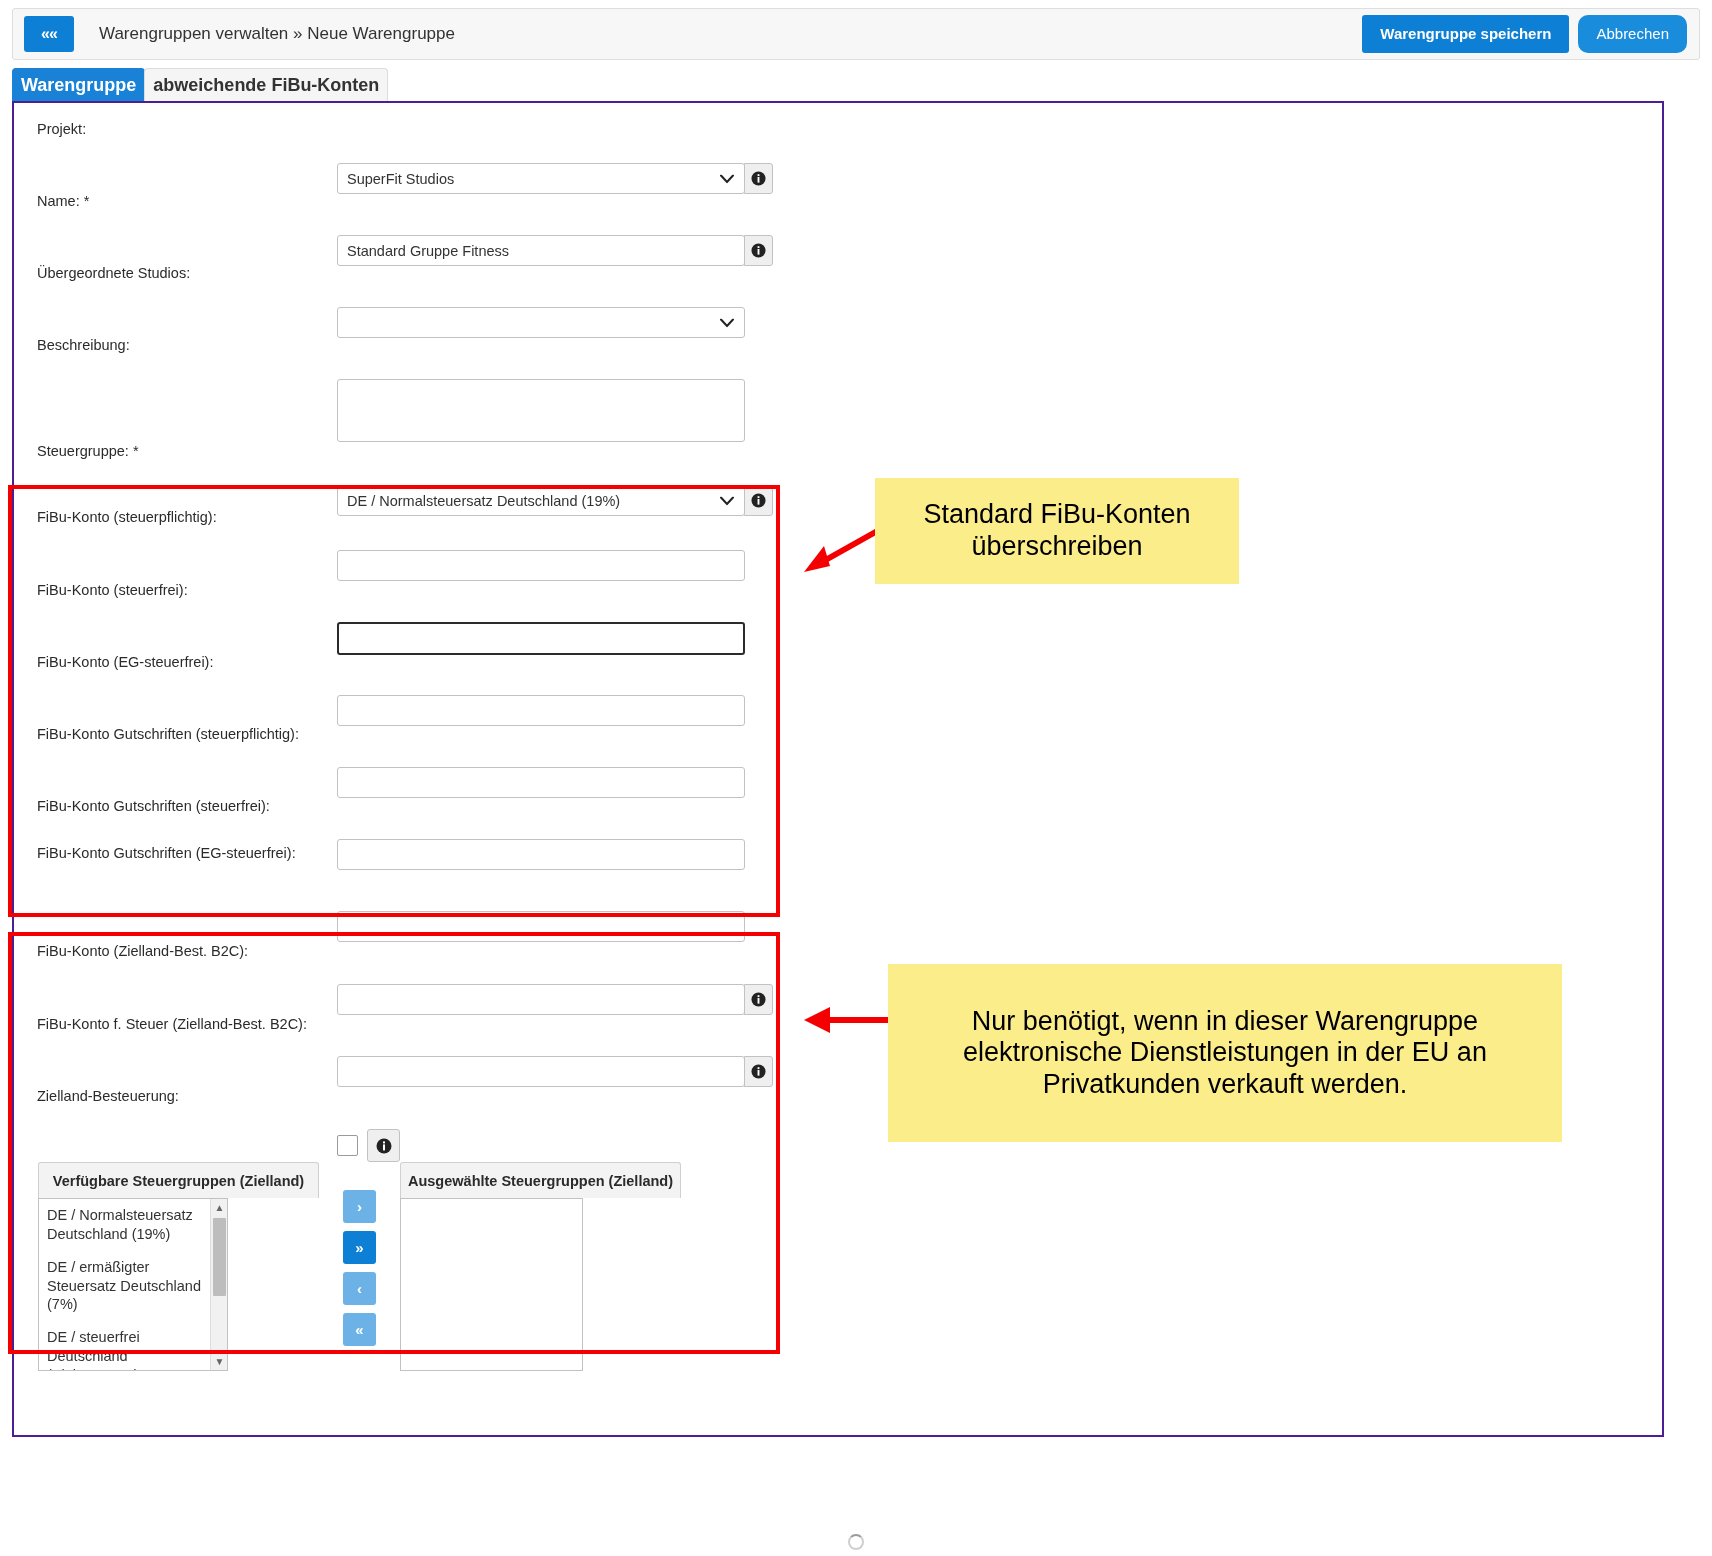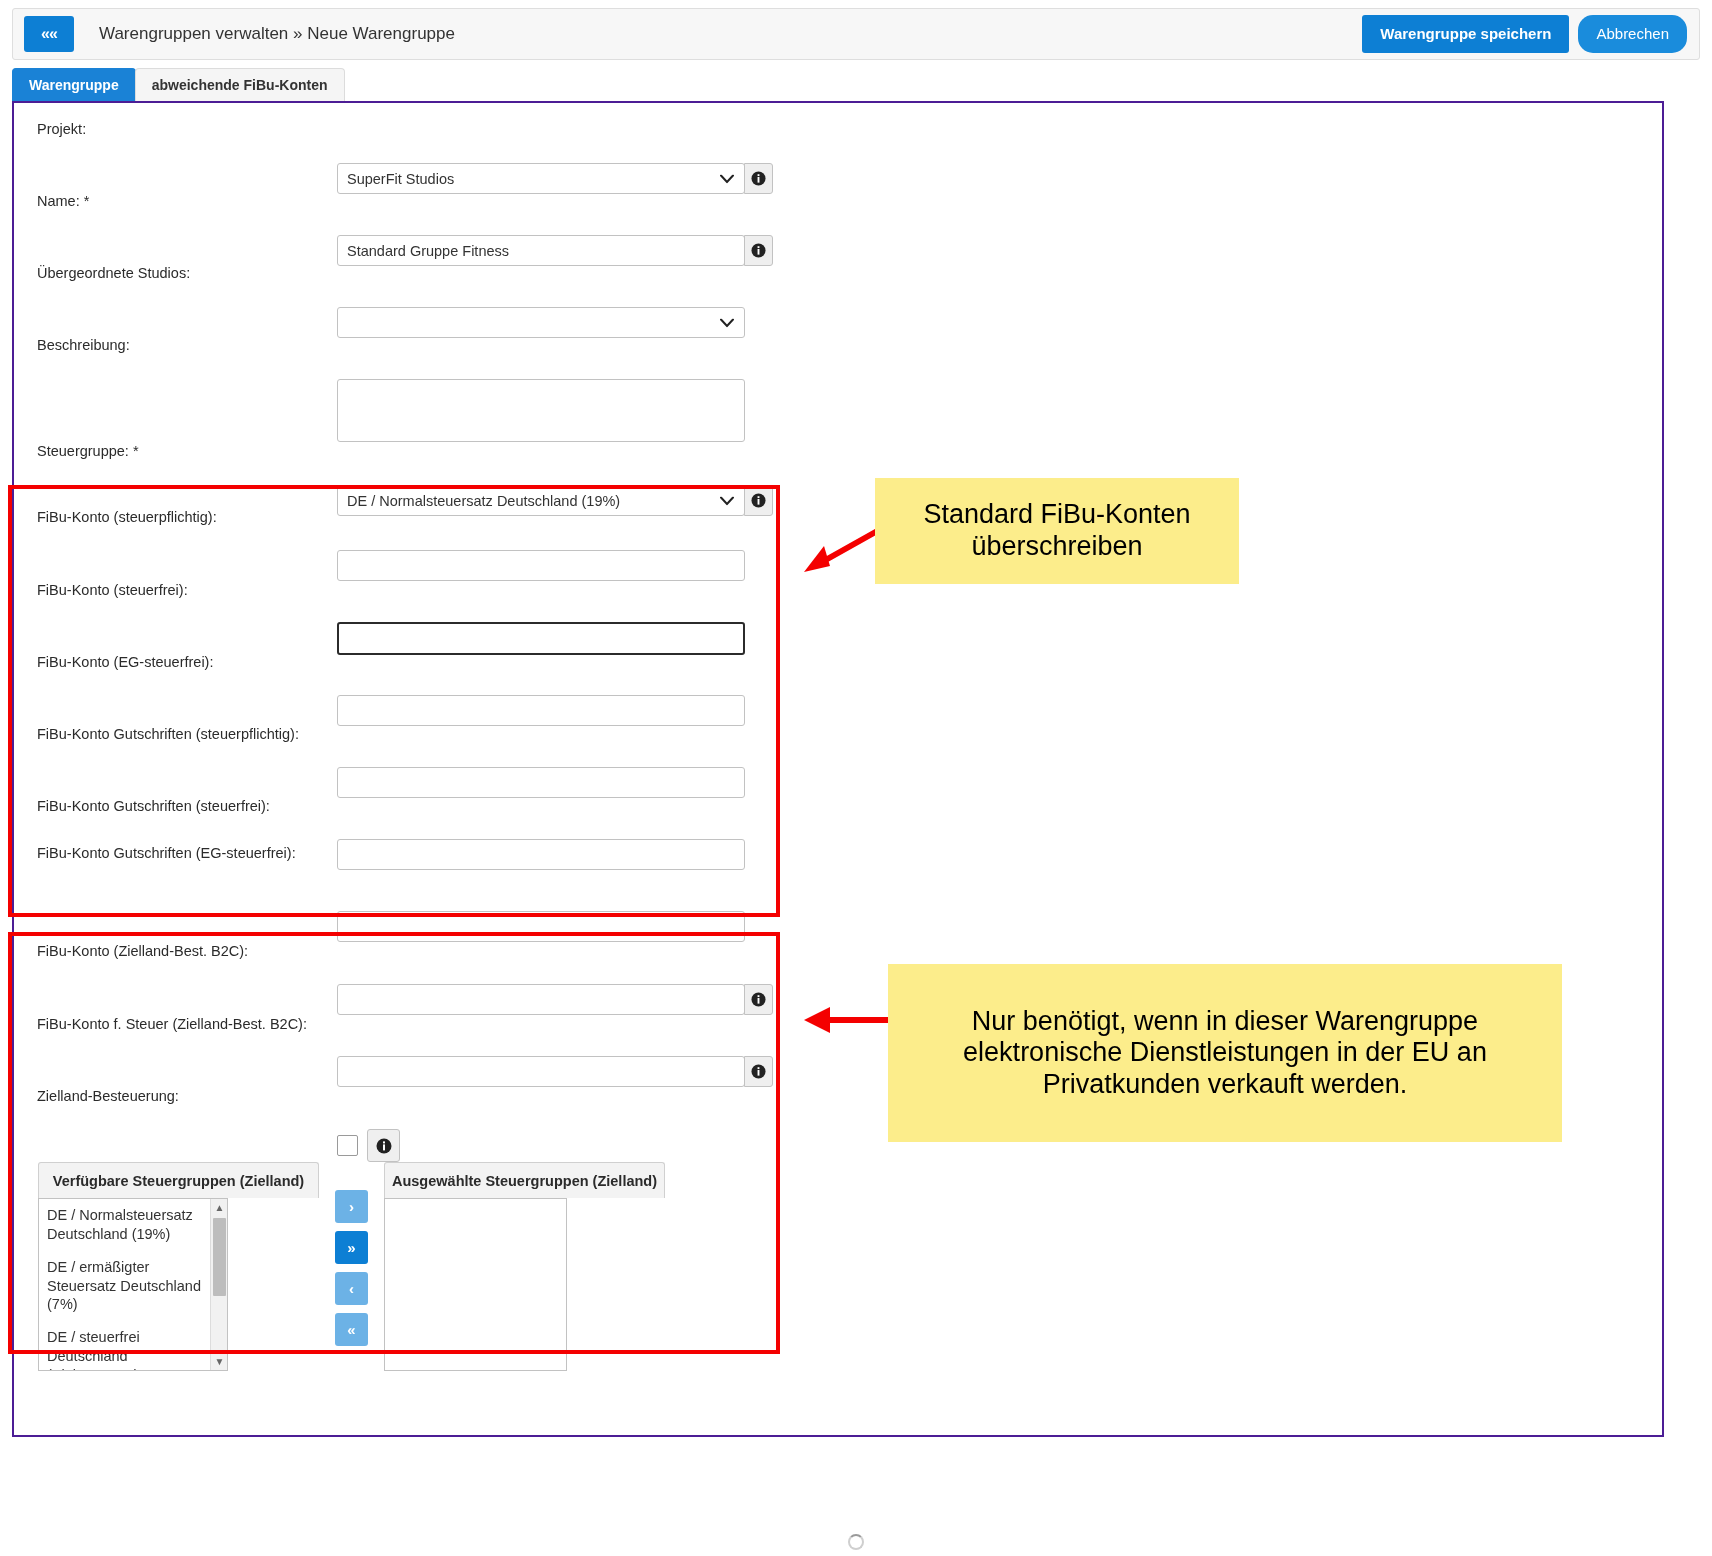--- a/index.html
+++ b/index.html
@@ -28,30 +28,30 @@
     margin-left: 25px; font-size: 17px; color: #333; font-weight: normal;
     white-space: nowrap;
   }
   .topbar-actions { margin-left: auto; margin-right: 12px; display: flex; gap: 9px; }
   .btn-primary {
     background: #0d7fd4; color: #fff; border: none; border-radius: 3px;
     font-size: 15px; font-weight: bold; padding: 0 18px; height: 38px;
     line-height: 38px; cursor: pointer; white-space: nowrap;
   }
   .btn-secondary {
-    background: #1a8cdc; color: #ffffff; border: none; border-radius: 15px;
+    background: #1a8cdc; color: #ffffff; border: none; border-radius: 10px;
     font-size: 15px; font-weight: normal; padding: 0 18px; height: 38px;
     line-height: 38px; cursor: pointer; white-space: nowrap;
   }
 
   
   .tabs { position: absolute; left: 12px; top: 68px; display: flex; align-items: flex-end; }
   .tab {
-    height: 33px; line-height: 33px; padding: 0 16px;
-    font-size: 14px; font-weight: bold; cursor: pointer;
+    height: 33px; line-height: 33px; padding: 0 8px;
+    font-size: 18px; font-weight: bold; cursor: pointer;
     border: 1px solid #dcdcdc; border-bottom: none;
     border-radius: 4px 4px 0 0; background: #f5f5f5; color: #333;
     margin-right: -1px;
   }
   .tab.active { background: #1a82d6; color: #ffffff; border-color: #1a82d6; }
 
   
   .panel {
     position: absolute; left: 12px; top: 101px; width: 1652px; height: 1336px;
     background: #ffffff; border: 2px solid #4c1d95;
@@ -106,21 +106,21 @@
   
   .callout {
     position: absolute; background: #fced8b; color: #000;
     font-size: 27px; line-height: 1.17; text-align: center;
     display: flex; align-items: center; justify-content: center;
     padding: 0 14px;
   }
   .arrow-svg { position: absolute; pointer-events: none; }
 
   
-  .dual { position: absolute; display: flex; align-items: flex-start; }
+  .dual { position: absolute; display: flex; align-items: flex-start; gap: 8px; }
   .lbcol { width: 281px; }
   .lbhead {
     height: 36px; line-height: 36px; text-align: center;
     font-size: 14.5px; font-weight: bold; color: #2b2b2b;
     background: #f3f3f3; border: 1px solid #d0d0d0; border-bottom: none;
     border-radius: 3px 3px 0 0;
   }
   .lbbody {
     height: 173px; border: 1px solid #c2c2c2; background: #fff;
     position: relative; overflow: hidden;

